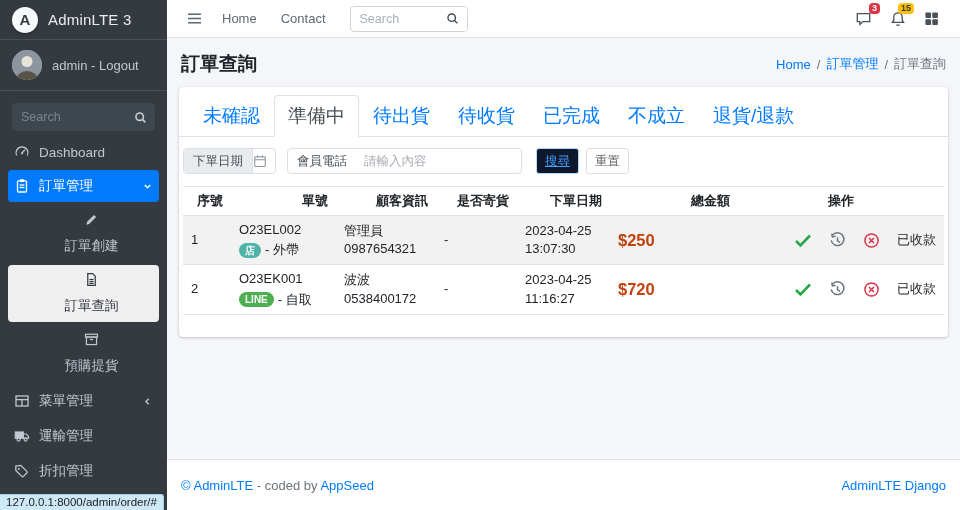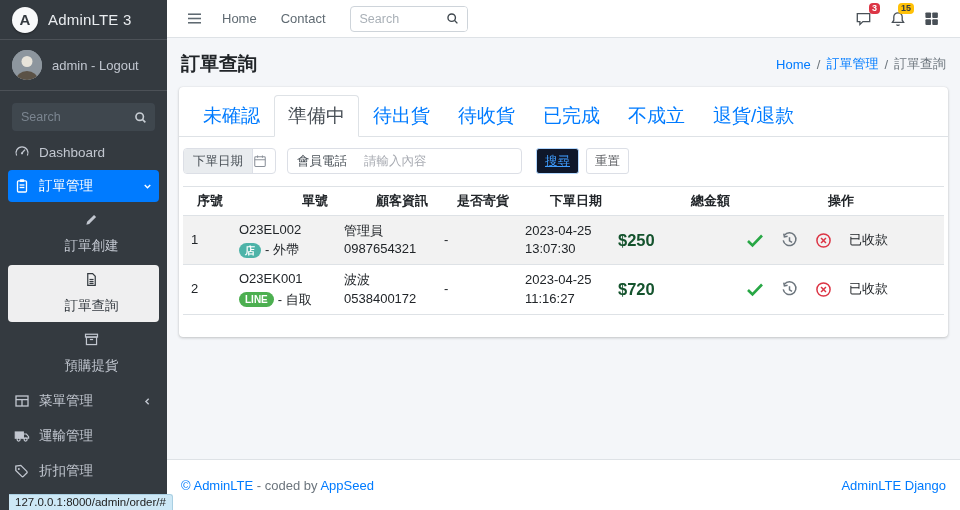--- a/index.html
+++ b/index.html
@@ -70,29 +70,29 @@
 
   table.orders { width:100%; border-collapse:collapse; margin-top:12px; font-size:13px; }
   .orders th { text-align:right; font-weight:700; padding:5px 8px; border-top:1px solid #dee2e6; border-bottom:1px solid #dee2e6; color:#212529; }
   .orders th.c { text-align:center; }
   .orders td { padding:5px 8px; border-bottom:1px solid #dee2e6; vertical-align:middle; line-height:1.4; }
   .orders tbody tr.striped { background:rgba(0,0,0,.05); }
   .pill { display:inline-flex; align-items:center; justify-content:center; border-radius:8px; padding:1px 6px; color:#fff; font-size:10px; font-weight:700; line-height:1.3; vertical-align:middle; }
   .pill-store { background:#4db3a8; }
   .pill-line { background:#4caf50; }
   .muted-line { display:flex; align-items:center; gap:4px; margin-top:2px; }
-  .amount { font-size:16.5px; font-weight:700; color:#14532d; }
-  .actions { display:flex; align-items:center; justify-content:flex-start; gap:17px; }
+  .amount { font-size:16.5px; font-weight:700; color:#c2410c; }
+  .actions { display:flex; align-items:center; justify-content:flex-end; gap:17px; }
   .act { cursor:pointer; }
   .status-text { color:#212529; }
 
   .footer { position:absolute; left:0; right:0; bottom:0; height:51px; background:#fff; border-top:1px solid #dee2e6; display:flex; align-items:center; justify-content:space-between; padding:0 14px; font-size:13px; color:#6c757d; }
   .footer a { color:#007bff; text-decoration:none; cursor:pointer; }
 
-  .status-tooltip { position:absolute; left:9px; bottom:0; z-index:20; background:#cde8f6; border:1px solid #a9cfe2; border-left:0; border-bottom:0; border-radius:0 3px 0 0; color:#222; font-size:11.5px; padding:1px 6px 2px; }
+  .status-tooltip { position:absolute; left:0; bottom:0; z-index:20; background:#cde8f6; border:1px solid #a9cfe2; border-left:0; border-bottom:0; border-radius:0 3px 0 0; color:#222; font-size:11.5px; padding:1px 6px 2px; }
 </style>
 </head>
 <body>
 
 <aside class="sidebar">
   <div class="brand">
     <span class="brand-logo">A</span>
     <span class="brand-text">AdminLTE 3</span>
   </div>
 

